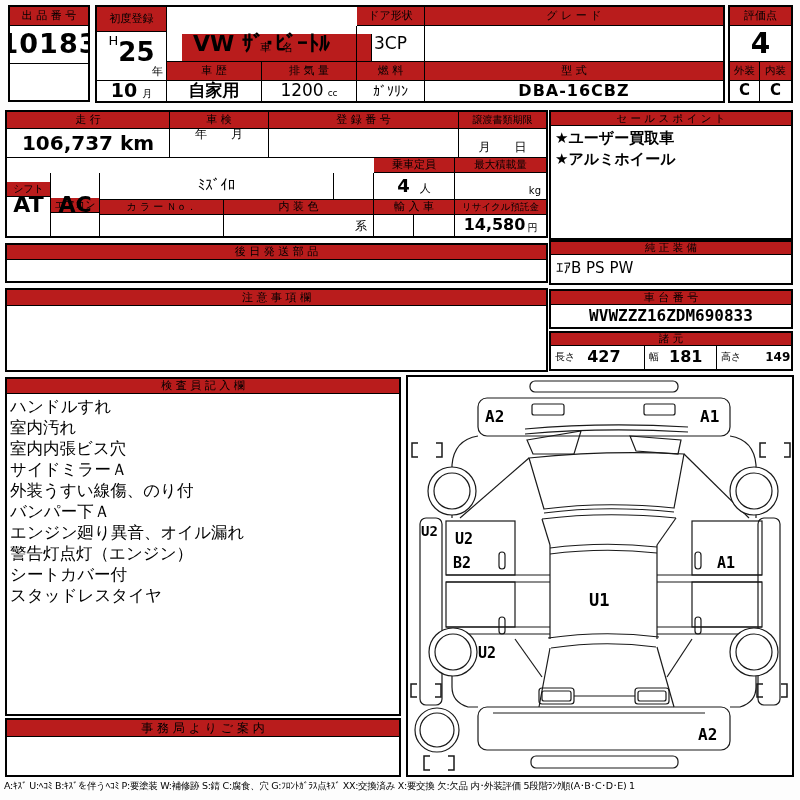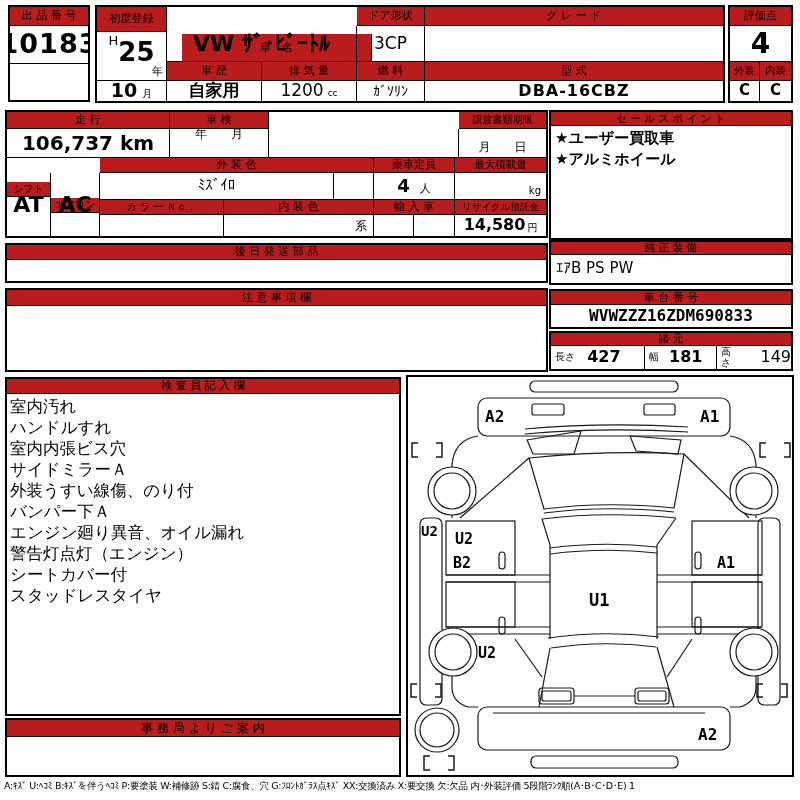--- a/index.html
+++ b/index.html
@@ -70,30 +70,30 @@
   <div class="cell hdr bb br" style="left:0;top:55px;width:30px;height:19px;font-size:10.5px;">外装</div>
   <div class="cell hdr bb" style="left:30px;top:55px;width:31px;height:19px;font-size:10.5px;">内装</div>
   <div class="cell br" style="left:0;top:74px;width:30px;height:20px;font-size:15px;font-weight:bold;">C</div>
   <div class="cell" style="left:30px;top:74px;width:31px;height:20px;font-size:15px;font-weight:bold;">C</div>
 </div>
 
 <div class="box" style="left:5px;top:110px;width:543px;height:128px;">
 
   <div class="cell hdr bb br" style="left:0;top:0;width:163px;height:17px;">走 行</div>
   <div class="cell hdr bb br" style="left:163px;top:0;width:99px;height:17px;">車 検</div>
+  <div class="cell hdr bb br" style="left:262px;top:0;width:190px;height:17px;">登 録 番 号</div>
   <div class="cell hdr bb" style="left:452px;top:0;width:87px;height:17px;font-size:10px;">譲渡書類期限</div>
 
   <div class="cell bb br" style="left:0;top:17px;width:163px;height:29px;font-size:20px;font-weight:600;white-space:nowrap;">106,737 km</div>
   <div class="cell bb br bottom" style="left:163px;top:17px;width:99px;height:29px;font-size:12px;padding-bottom:16px;white-space:pre;">年　　月</div>
   <div class="cell bb br" style="left:262px;top:17px;width:190px;height:29px;"></div>
   <div class="cell bb bottom" style="left:452px;top:17px;width:87px;height:29px;font-size:12px;padding-bottom:3px;white-space:pre;">月　　日</div>
 
   <div class="cell hdr bb br" style="left:0;top:46px;width:44px;height:15px;font-size:10px;margin-top:24px;">シフト</div>
   <div class="cell hdr bb br" style="left:44px;top:46px;width:49px;height:15px;font-size:10px;margin-top:40px;">エアコン</div>
-  <div class="cell hdr bb br" style="left:93px;top:46px;width:274px;height:15px;">外 装 色</div>
   <div class="cell hdr bb br" style="left:367px;top:46px;width:81px;height:15px;">乗車定員</div>
   <div class="cell hdr bb" style="left:448px;top:46px;width:91px;height:15px;font-size:10.5px;">最大積載量</div>
 
   <div class="cell br" style="left:0;top:61px;width:44px;height:63px;font-size:22px;font-weight:bold;">AT</div>
   <div class="cell br" style="left:44px;top:61px;width:49px;height:63px;font-size:22px;font-weight:bold;">AC</div>
 
   <div class="cell bb br" style="left:93px;top:61px;width:234px;height:27px;font-size:15px;">ﾐｽﾞｲﾛ</div>
   <div class="cell bb br" style="left:327px;top:61px;width:40px;height:27px;"></div>
   <div class="cell bb br" style="left:367px;top:61px;width:81px;height:27px;">
     <span style="font-size:18px;font-weight:bold;">4</span>
@@ -149,29 +149,29 @@
   <div class="cell br left" style="left:0;top:13px;width:94px;height:23px;padding-left:4px;">
     <span style="font-size:10px;">長さ</span>
     <span style="font-size:16px;font-weight:bold;margin-left:12px;">427</span>
   </div>
   <div class="cell br left" style="left:94px;top:13px;width:72px;height:23px;padding-left:4px;">
     <span style="font-size:10px;">幅</span>
     <span style="font-size:16px;font-weight:bold;margin-left:10px;">181</span>
   </div>
   <div class="cell left" style="left:166px;top:13px;width:74px;height:23px;padding-left:4px;">
     <span style="font-size:10px;">高さ</span>
-    <span style="font-size:16px;font-weight:normal;margin-left:24px;">149</span>
+    <span style="font-size:12px;font-weight:bold;margin-left:24px;">149</span>
   </div>
 </div>
 
 <div class="box" style="left:5px;top:377px;width:396px;height:339px;">
   <div class="cell hdr bb" style="left:0;top:0;width:392px;height:15px;">検 査 員 記 入 欄</div>
   <div style="position:absolute;left:0;top:17px;width:392px;padding:0 3px;box-sizing:border-box;">
+    <div style="font-size:16.5px;line-height:21px;white-space:nowrap;">ハンドルすれ</div>
     <div style="font-size:16.5px;line-height:21px;white-space:nowrap;">室内汚れ</div>
-    <div style="font-size:16.5px;line-height:21px;white-space:nowrap;">ハンドルすれ</div>
     <div style="font-size:16.5px;line-height:21px;white-space:nowrap;">室内内張ビス穴</div>
     <div style="font-size:16.5px;line-height:21px;white-space:nowrap;">サイドミラーＡ</div>
     <div style="font-size:16.5px;line-height:21px;white-space:nowrap;">外装うすい線傷、のり付</div>
     <div style="font-size:16.5px;line-height:21px;white-space:nowrap;">バンパー下Ａ</div>
     <div style="font-size:16.5px;line-height:21px;white-space:nowrap;">エンジン廻り異音、オイル漏れ</div>
     <div style="font-size:16.5px;line-height:21px;white-space:nowrap;">警告灯点灯（エンジン）</div>
     <div style="font-size:16.5px;line-height:21px;white-space:nowrap;">シートカバー付</div>
     <div style="font-size:16.5px;line-height:21px;white-space:nowrap;">スタッドレスタイヤ</div>
   </div>
 </div>

